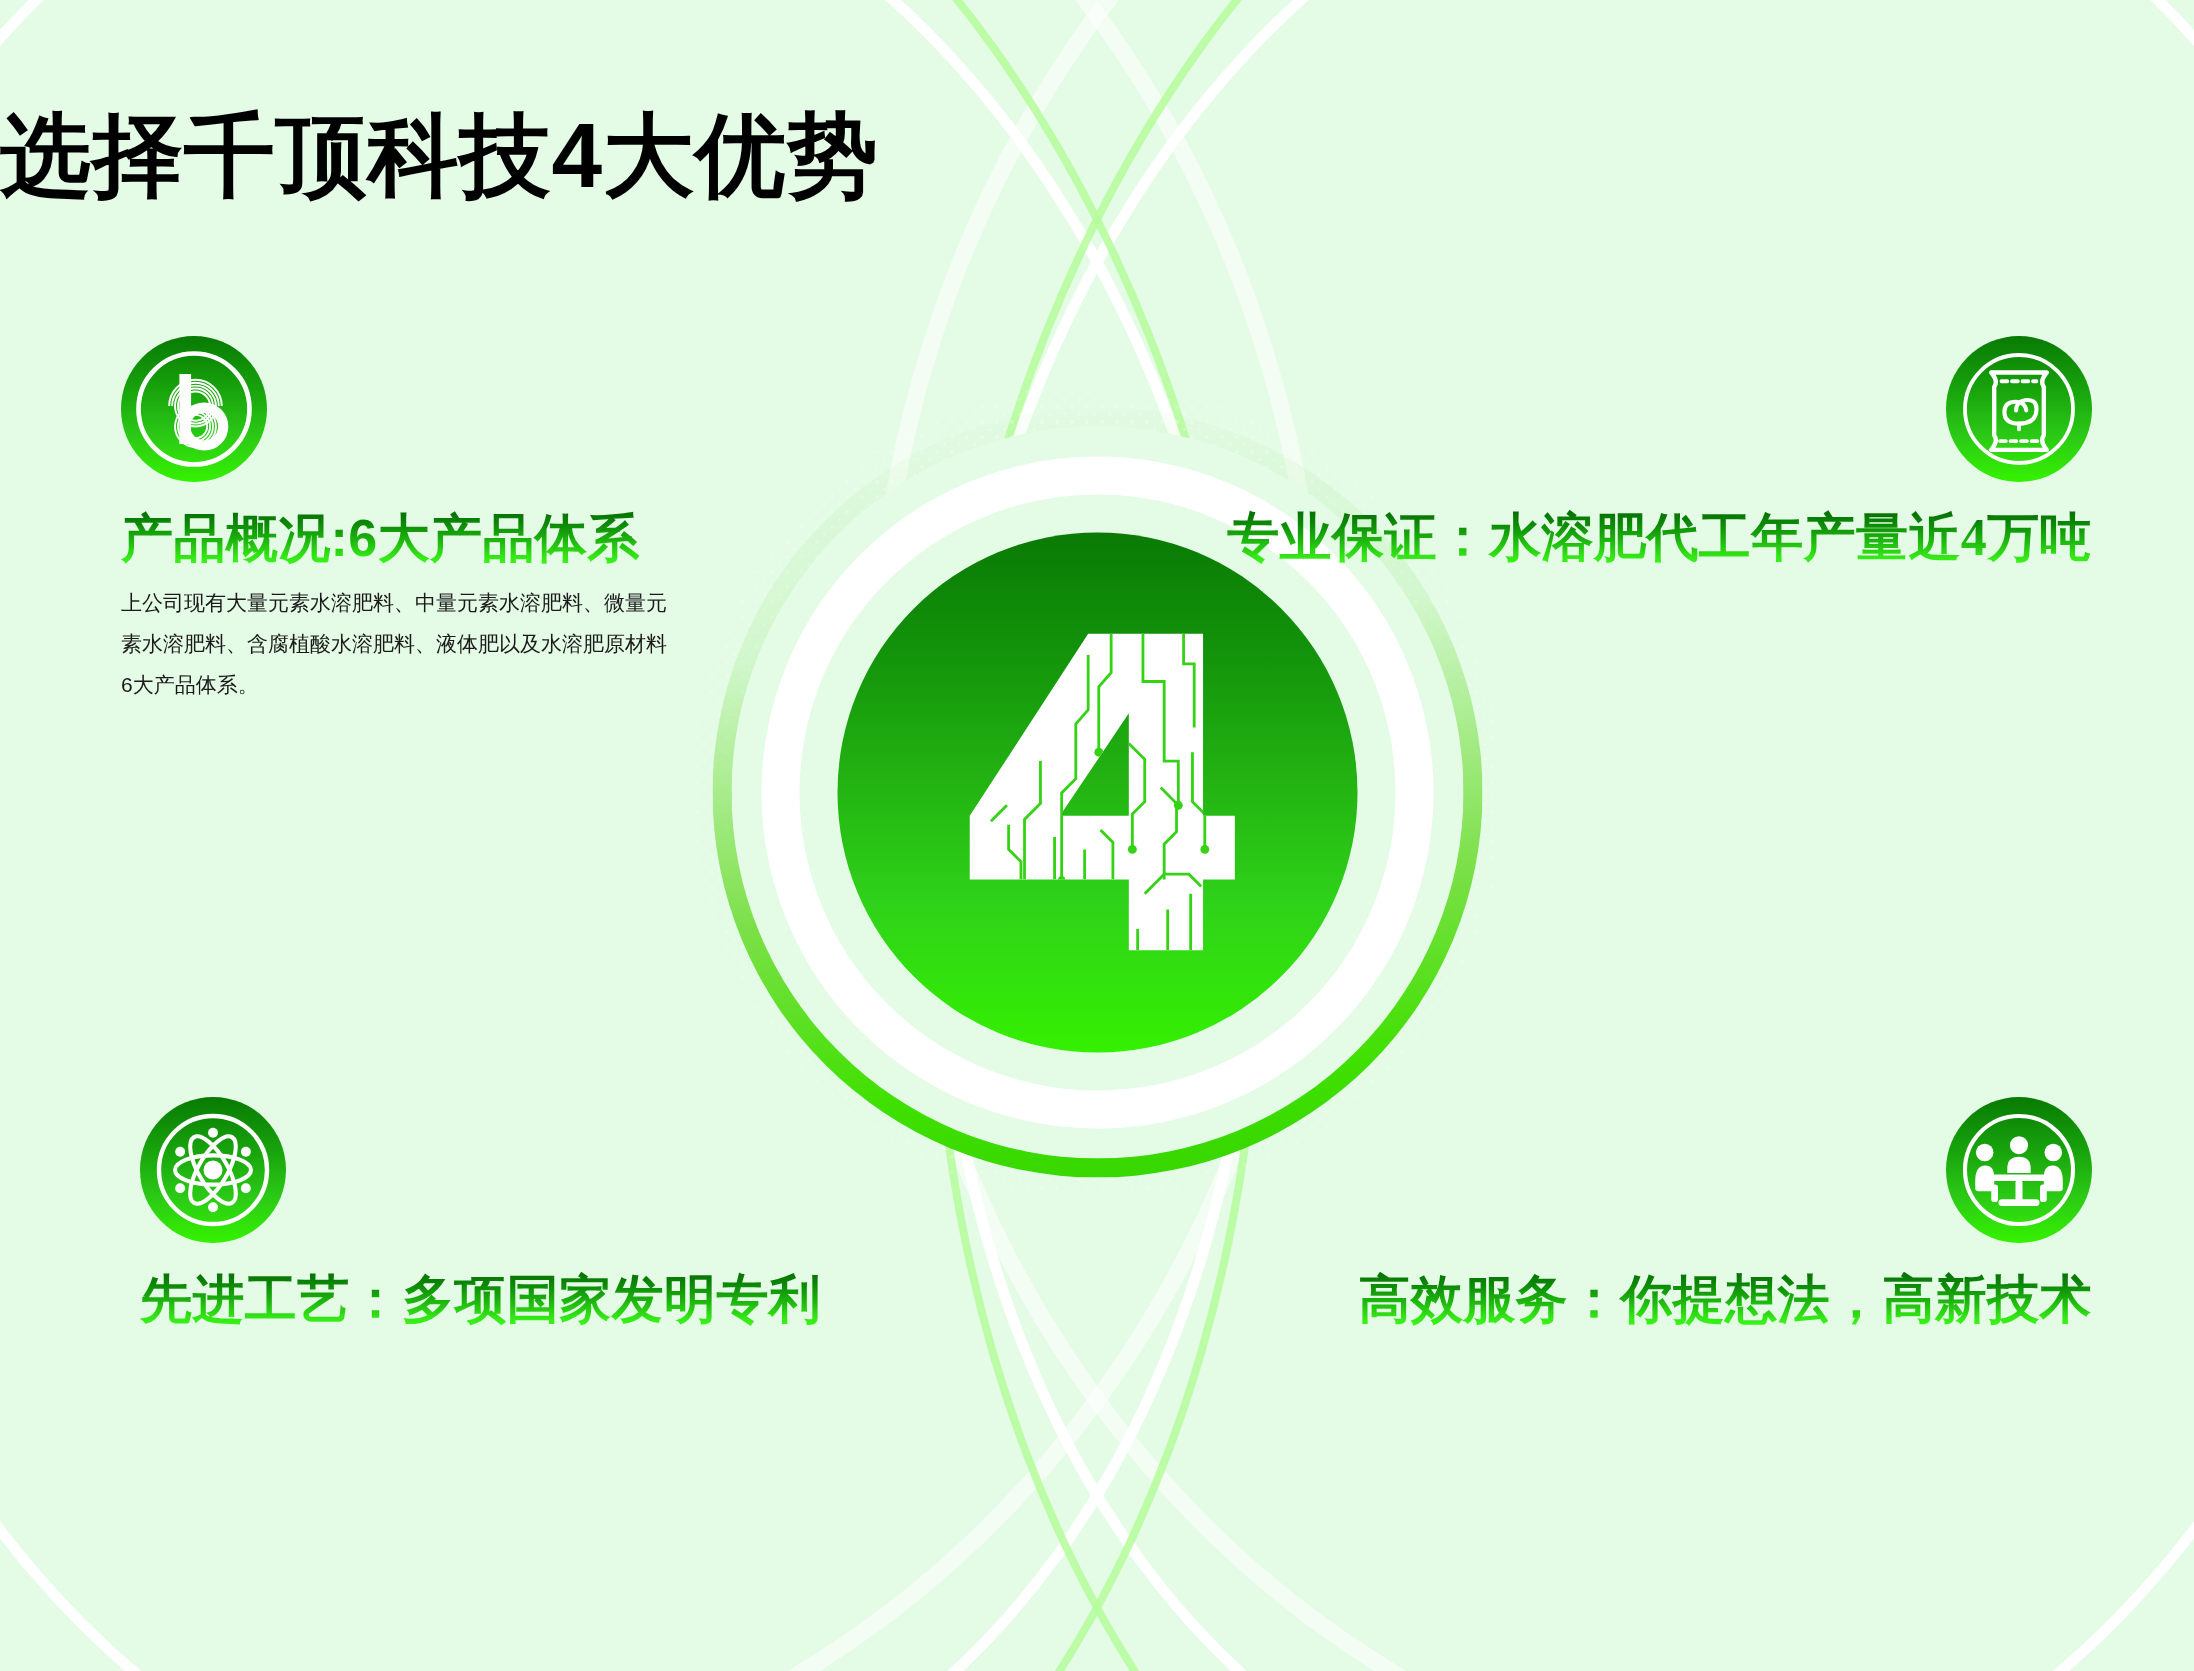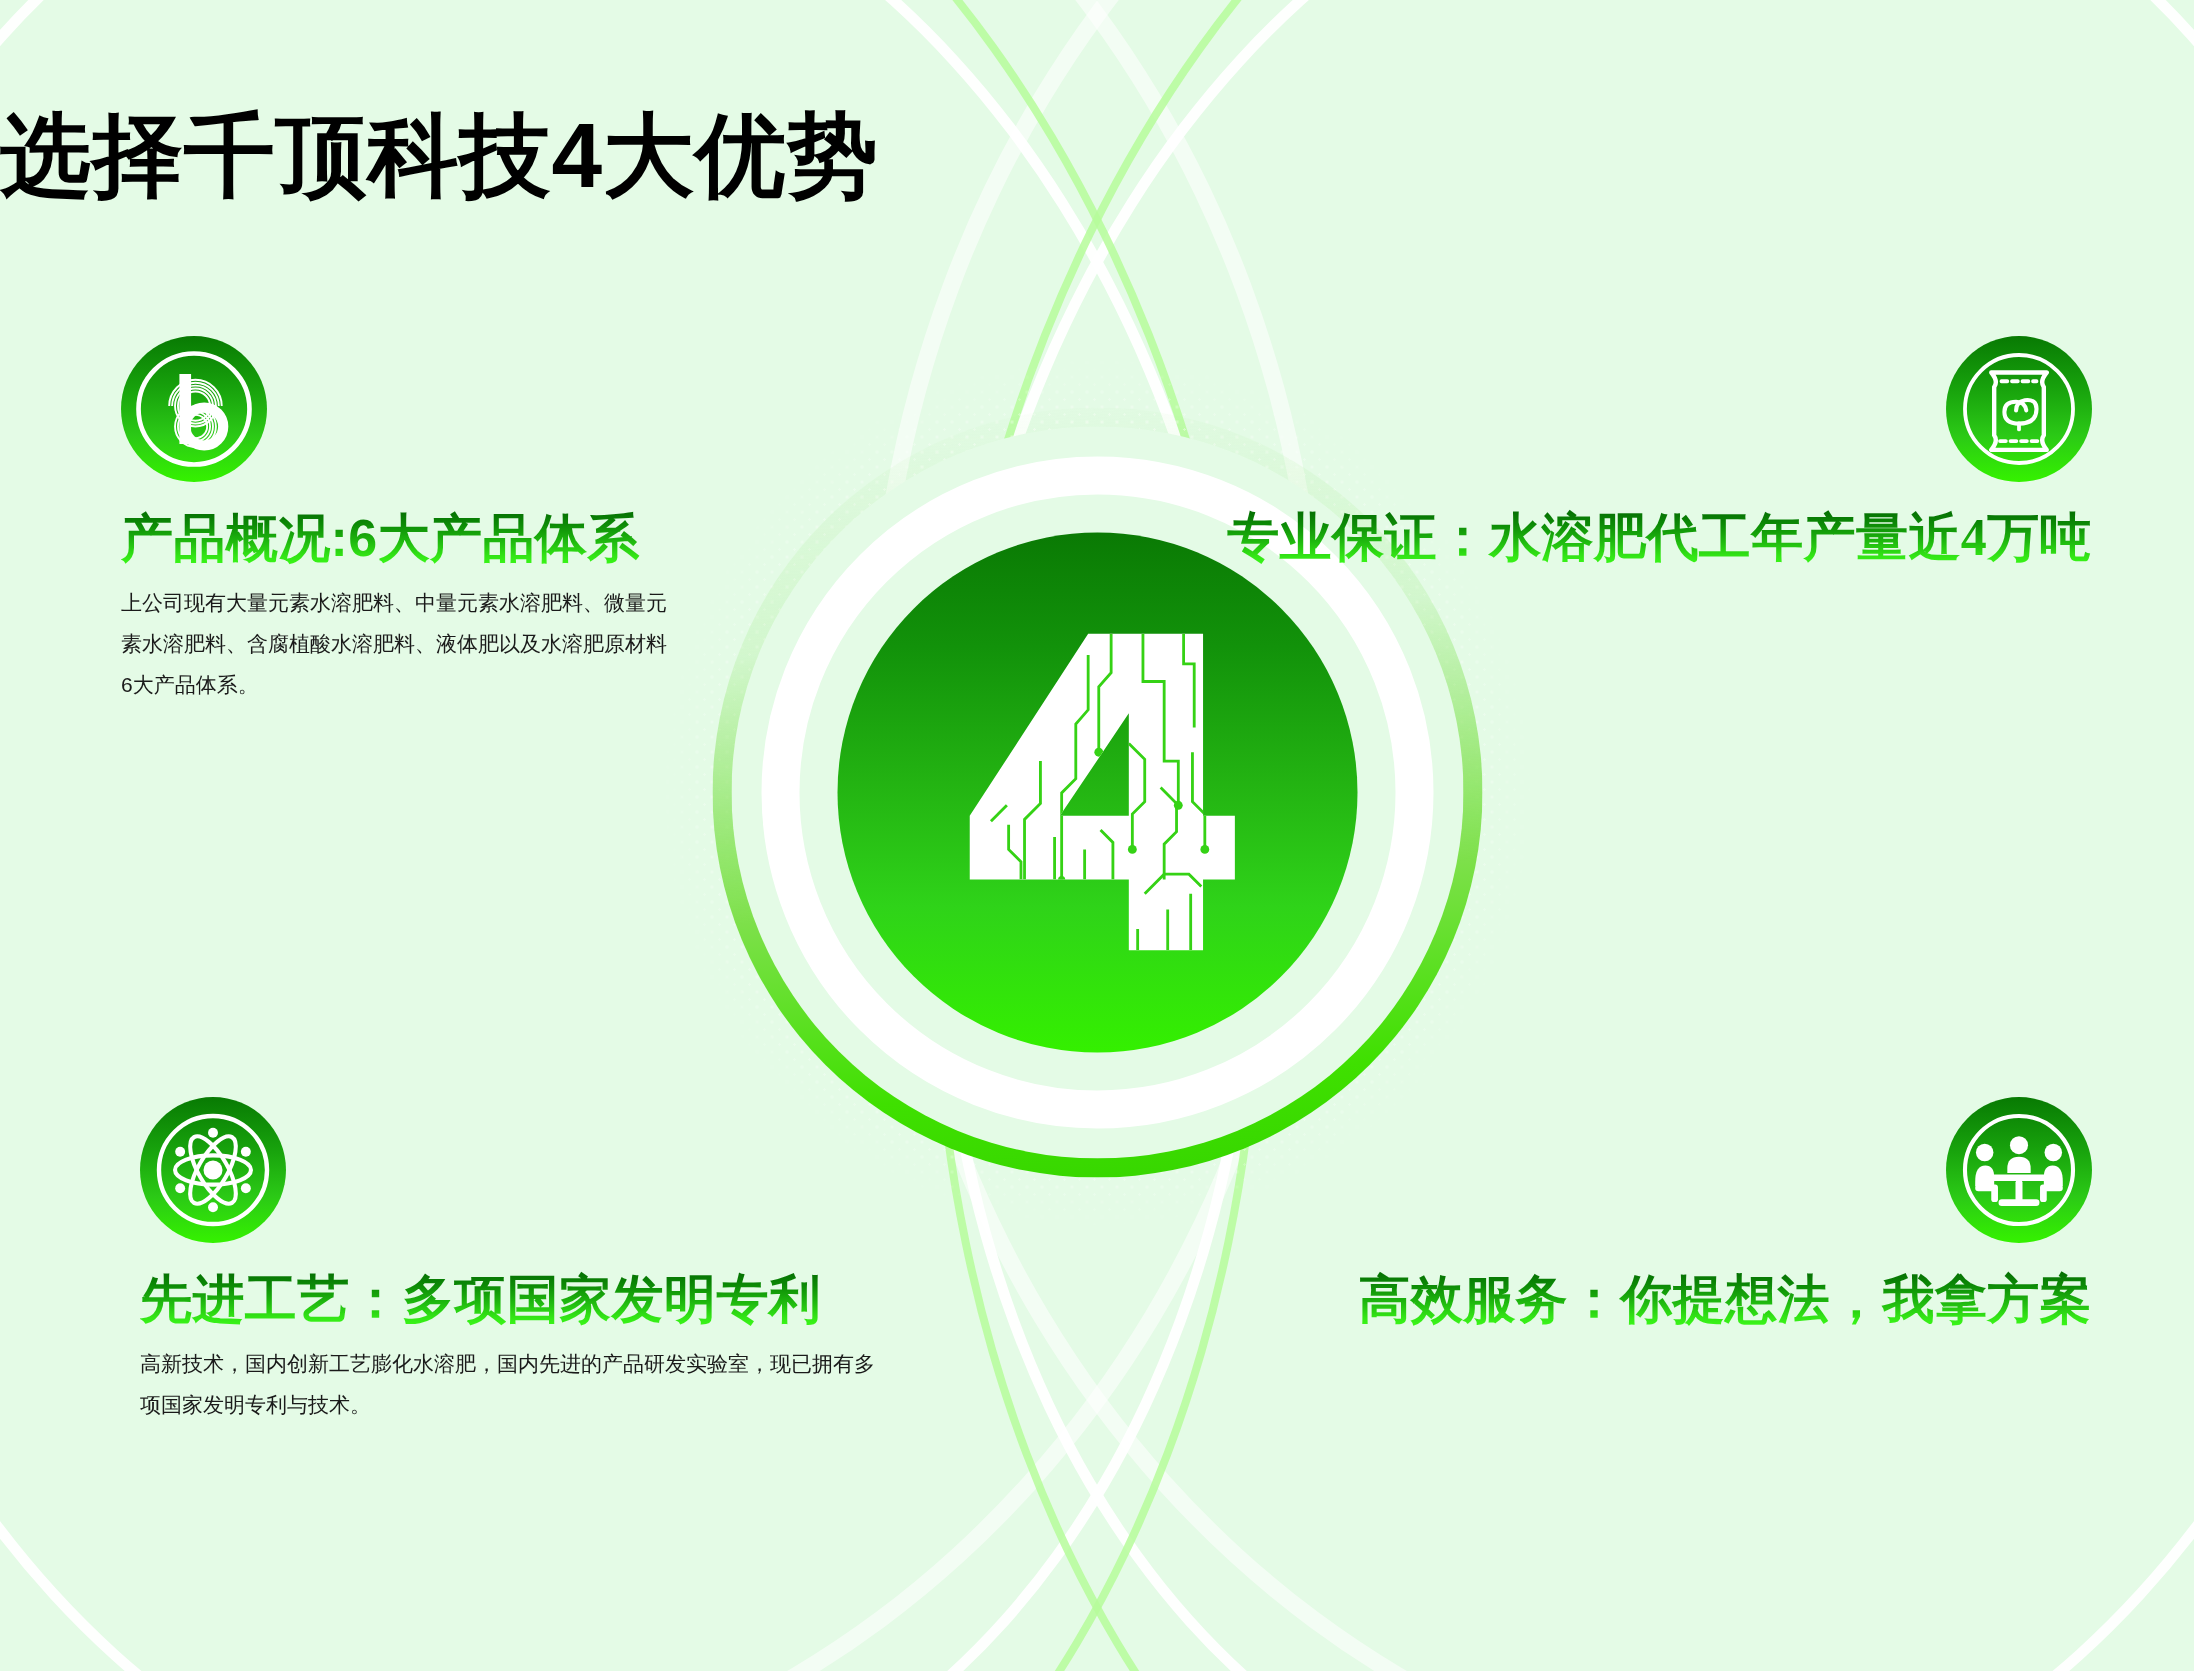--- a/index.html
+++ b/index.html
@@ -259,21 +259,20 @@
         <circle cx="50" cy="24.5" r="3.4"></circle>
         <circle cx="50" cy="75.5" r="3.4"></circle>
         <circle cx="27.5" cy="37.5" r="3.4"></circle>
         <circle cx="72.5" cy="62.5" r="3.4"></circle>
         <circle cx="27.5" cy="62.5" r="3.4"></circle>
         <circle cx="72.5" cy="37.5" r="3.4"></circle>
       </g>
     </svg>
   </div>
   <div class="heading">先进工艺：多项国家发明专利</div>
-  <div class="body-text">高新技术，国内创新工艺膨化水溶肥，国内先进的产品研发实验室，现已拥有多项国家发明专利与技术。</div>
 </div>
 
 <div class="quad q-br">
   <div class="badge">
     <svg viewBox="0 0 100 100" xmlns="http://www.w3.org/2000/svg">
       <circle cx="50" cy="50" r="37" fill="none" stroke="#ffffff" stroke-width="2.8"></circle>
       <g fill="#ffffff">
 
         <circle cx="50" cy="33" r="6.2"></circle>
         <path d="M42 49 Q42 41 50 41 Q58 41 58 49 L58 52 L42 52 Z"></path>
@@ -287,15 +286,15 @@
         <rect x="20" y="60" width="14" height="4.6" rx="2.2"></rect>
         <rect x="31" y="60" width="4.6" height="12" rx="2"></rect>
 
         <circle cx="73.5" cy="38" r="6"></circle>
         <path d="M67 55 Q67 47 73 47 Q80 47 80 58 L80 61 L67 61 Z"></path>
         <rect x="66" y="60" width="14" height="4.6" rx="2.2"></rect>
         <rect x="64.4" y="60" width="4.6" height="12" rx="2"></rect>
       </g>
     </svg>
   </div>
-  <div class="heading">高效服务：你提想法，我拿方案</div>
+  <div class="heading">高效服务：你提想法，高新技术</div>
 </div>
 
 
 </body></html>

